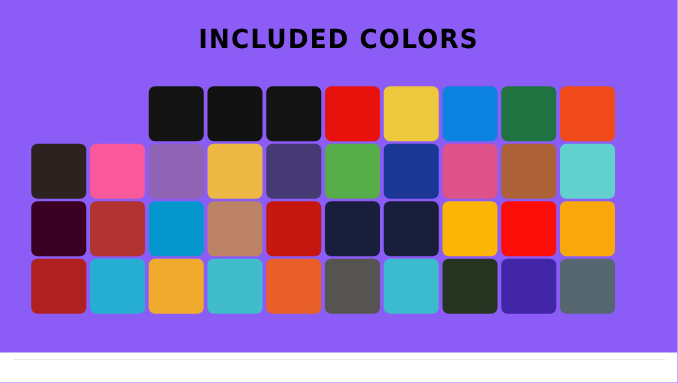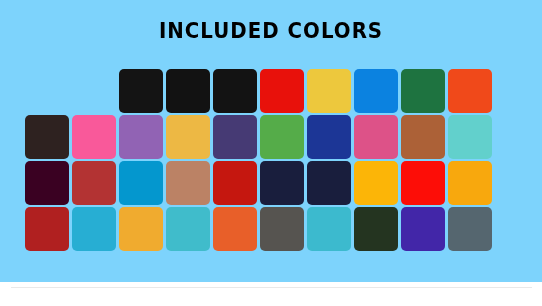--- a/index.html
+++ b/index.html
@@ -14,21 +14,21 @@
     overflow: hidden;
     position: relative;
   }
 
   .panel {
     position: absolute;
     left: 0;
     top: 0;
     width: 542px;
     height: 282px;
-    background: #7dd3fc;
+    background: #8b5cf6;
   }
 
   .title {
     position: absolute;
     left: 0;
     top: 19px;
     width: 542px;
     text-align: center;
     font-family: "DejaVu Sans", sans-serif;
     font-size: 21px;

